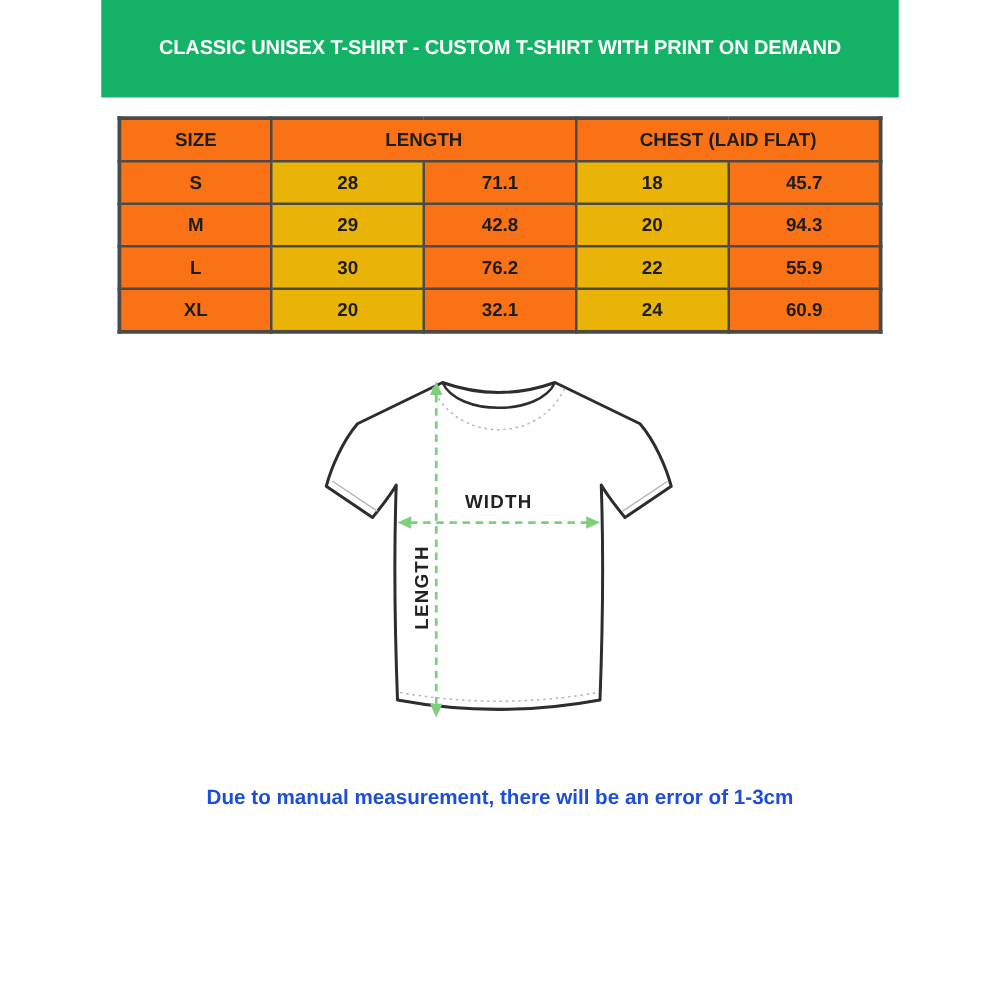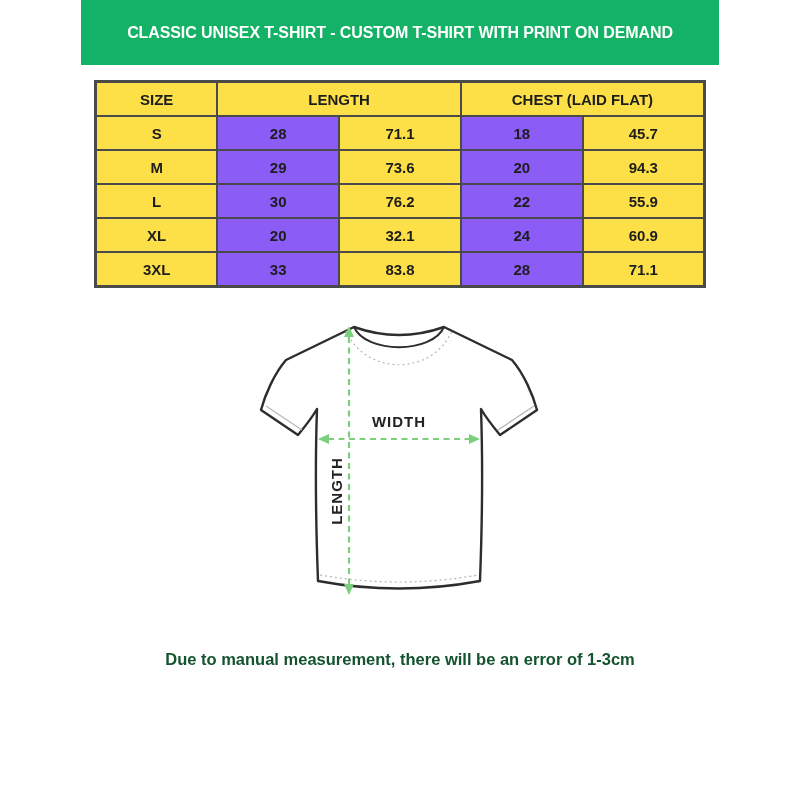--- a/index.html
+++ b/index.html
@@ -9,21 +9,21 @@
     font-family: "Liberation Sans", sans-serif;
   }
   body {
     width: 800px;
     height: 800px;
     overflow: hidden;
     position: relative;
   }
   .banner {
     width: 638px;
-    height: 65px;
+    height: 78px;
     margin: 0 auto;
     background: #14B266;
     color: #ffffff;
     font-weight: 700;
     font-size: 16px;
     letter-spacing: -0.1px;
     display: flex;
     align-items: center;
     justify-content: center;
     text-align: center;
@@ -37,43 +37,43 @@
   }
   table.size-table td {
     border: 2px solid #4a4a4a;
     height: 32px;
     text-align: center;
     vertical-align: middle;
     font-weight: 700;
     font-size: 15px;
     color: #1d1d1d;
     padding: 0;
-    background: #8b5cf6;
+    background: #eab308;
   }
   table.size-table td.shade {
-    background: #fde047;
+    background: #f97316;
   }
   .diagram {
     width: 292px;
     margin: 26px auto 0 auto;
   }
   .diagram svg { display: block; }
   .diagram text {
     font-family: "Liberation Sans", sans-serif;
     font-weight: 700;
     font-size: 15px;
     fill: #222222;
     letter-spacing: 1px;
   }
   .footer-note {
     margin-top: 34px;
     text-align: center;
     font-weight: 700;
     font-size: 16.5px;
-    color: #14532d;
+    color: #1d4ed8;
   }
 </style>
 </head>
 <body>
 
 <div class="banner">
   <span>CLASSIC UNISEX T-SHIRT - CUSTOM T-SHIRT WITH PRINT ON DEMAND</span>
 </div>
 
 <table class="size-table">
@@ -93,44 +93,37 @@
     <tr>
       <td class="shade">S</td>
       <td>28</td>
       <td class="shade">71.1</td>
       <td>18</td>
       <td class="shade">45.7</td>
     </tr>
     <tr>
       <td class="shade">M</td>
       <td>29</td>
-      <td class="shade">73.6</td>
+      <td class="shade">42.8</td>
       <td>20</td>
       <td class="shade">94.3</td>
     </tr>
     <tr>
       <td class="shade">L</td>
       <td>30</td>
       <td class="shade">76.2</td>
       <td>22</td>
       <td class="shade">55.9</td>
     </tr>
     <tr>
       <td class="shade">XL</td>
       <td>20</td>
       <td class="shade">32.1</td>
       <td>24</td>
       <td class="shade">60.9</td>
-    </tr>
-    <tr>
-      <td class="shade">3XL</td>
-      <td>33</td>
-      <td class="shade">83.8</td>
-      <td>28</td>
-      <td class="shade">71.1</td>
     </tr>
   </tbody>
 </table>
 
 <div class="diagram">
   <svg width="292" height="302" viewBox="0 0 292 302">
 
     <path d="M100,13 Q145,29 190,13 L258,46 C270,60 279,81 283,96 L246,121 C237,110 231,102 227,95 C229,152 228,214 226,267 Q145,282 64,267 C62,214 61,152 63,95 C59,102 53,110 44,121 L7,96 C11,81 20,60 32,46 Z" fill="#ffffff" stroke="#2D2D2D" stroke-width="2.4" stroke-linejoin="round"></path>
 
     <path d="M100,13 C112,40 178,40 190,13" fill="none" stroke="#2D2D2D" stroke-width="2"></path>

